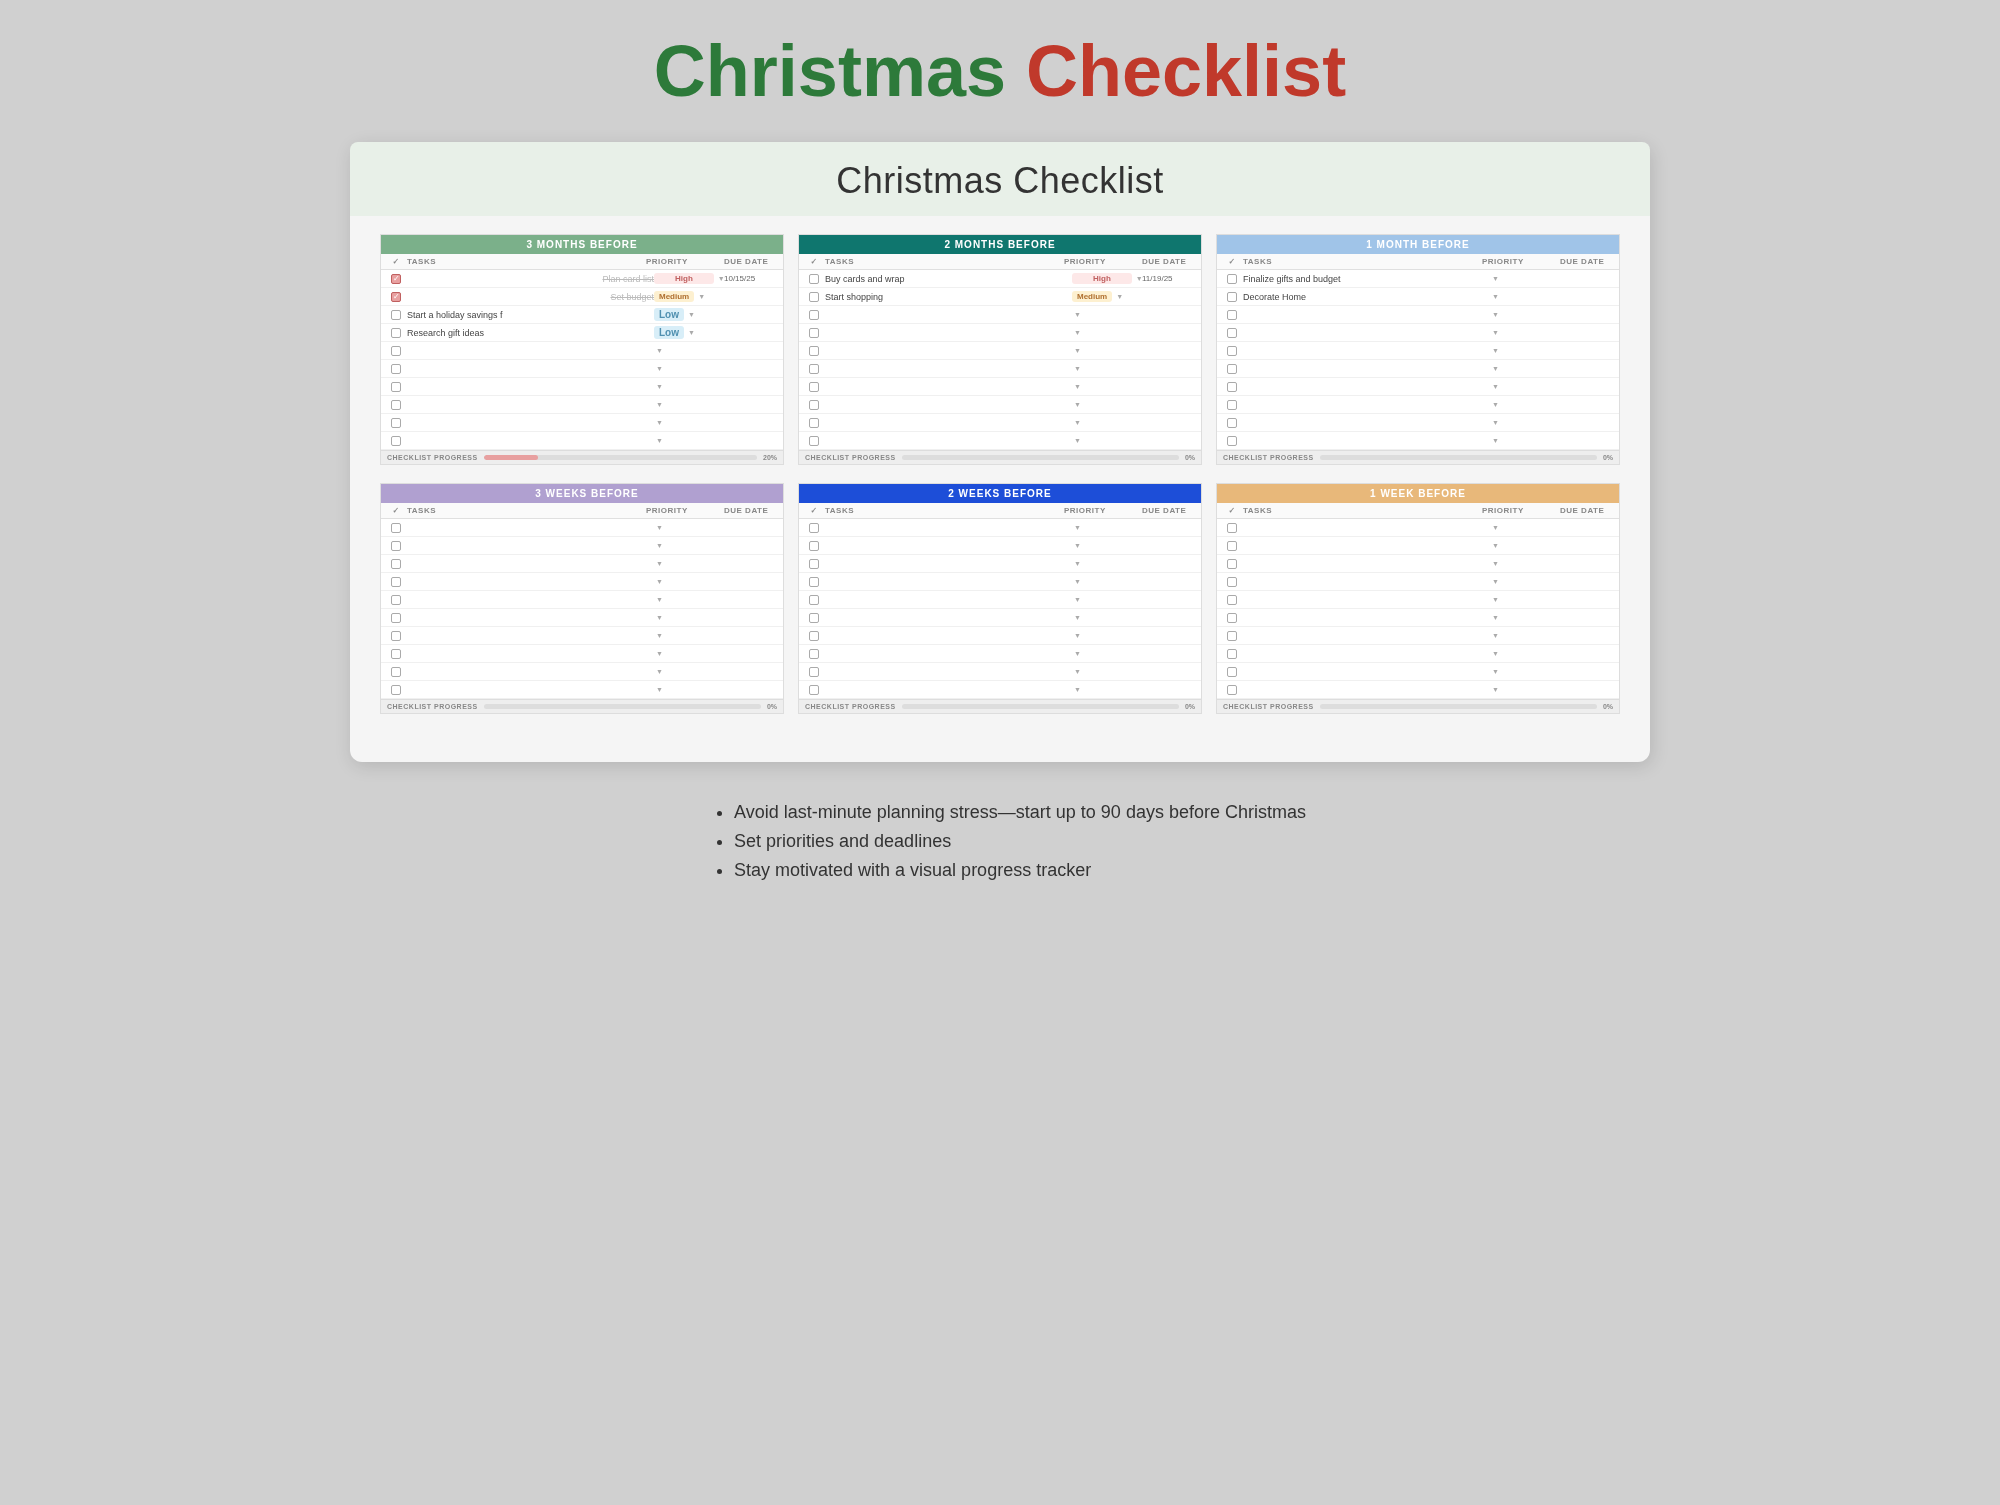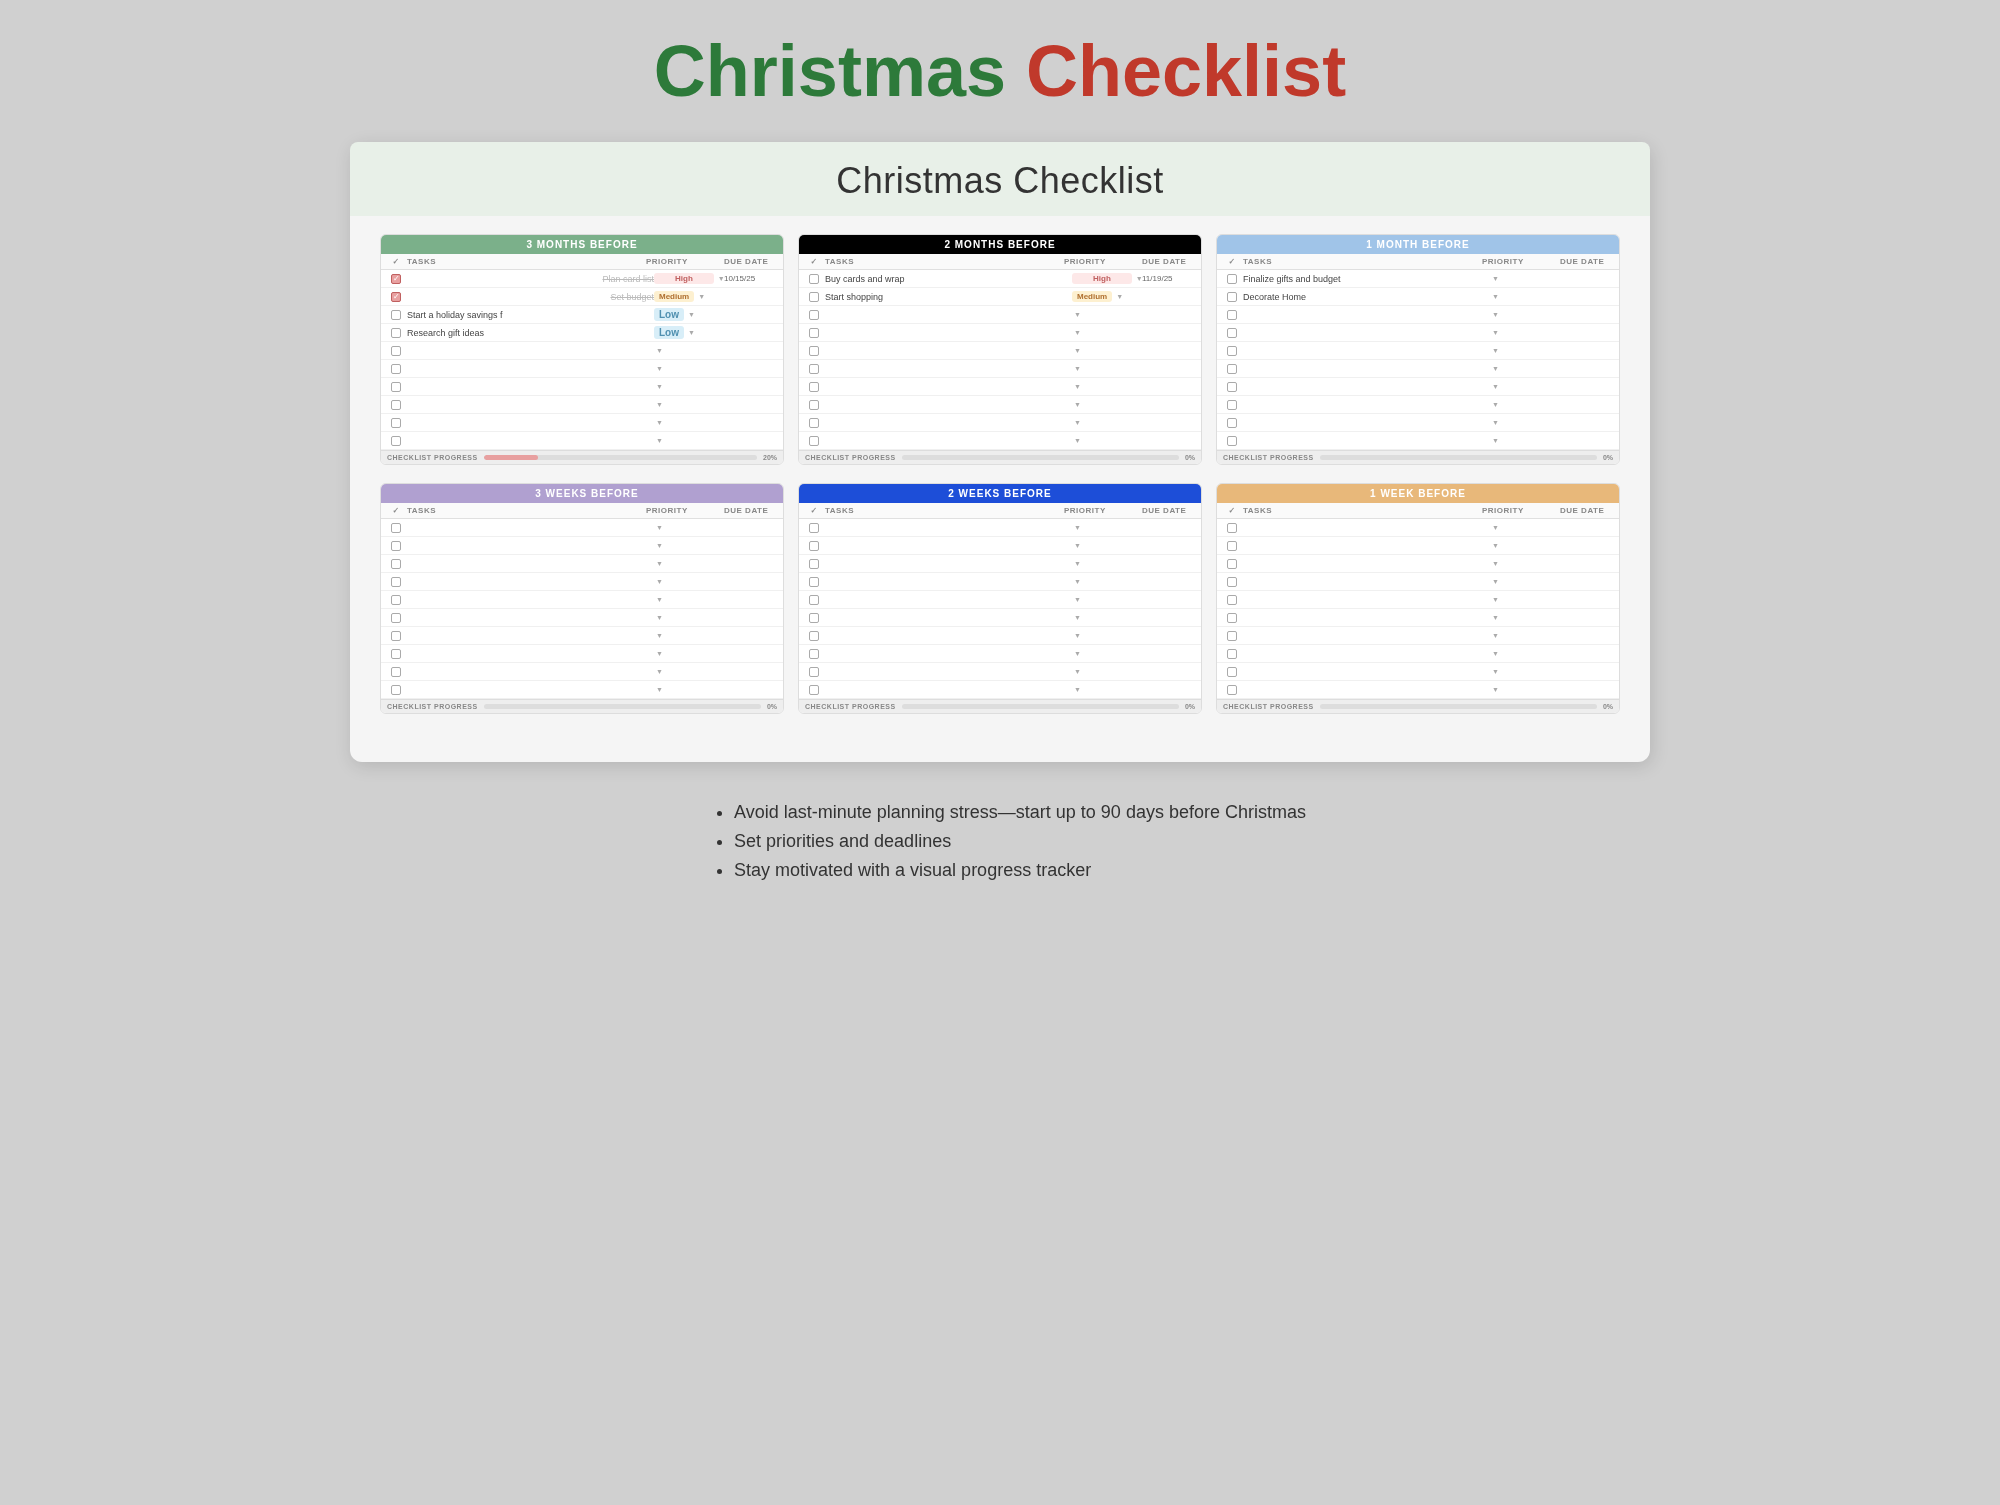--- a/index.html
+++ b/index.html
@@ -42,36 +42,36 @@
 
     .sections-row {
       display: flex;
       gap: 14px;
       margin-bottom: 18px;
     }
 
     .section {
       flex: 1;
       border: 1px solid #ddd;
-      border-radius: 6px;
+      border-radius: 0;
       overflow: hidden;
       background: #fff;
       font-size: 10px;
     }
 
     .section-header {
       text-align: center;
       font-size: 10px;
       font-weight: 700;
       letter-spacing: 1px;
       padding: 4px 0;
       color: #fff;
     }
     .header-green { background: #7bb08a; }
-    .header-pink { background: #000000; }
+    .header-pink { background: #0f766e; }
     .header-blue { background: #a0c4e8; }
     .header-purple { background: #b0a0d0; padding-left: 10px; }
     .header-teal { background: #1d4ed8; }
     .header-orange { background: #e8b87a; }
 
     .col-headers {
       display: flex;
       border-bottom: 1px solid #e0e0e0;
       padding: 3px 4px;
       background: #fafafa;

